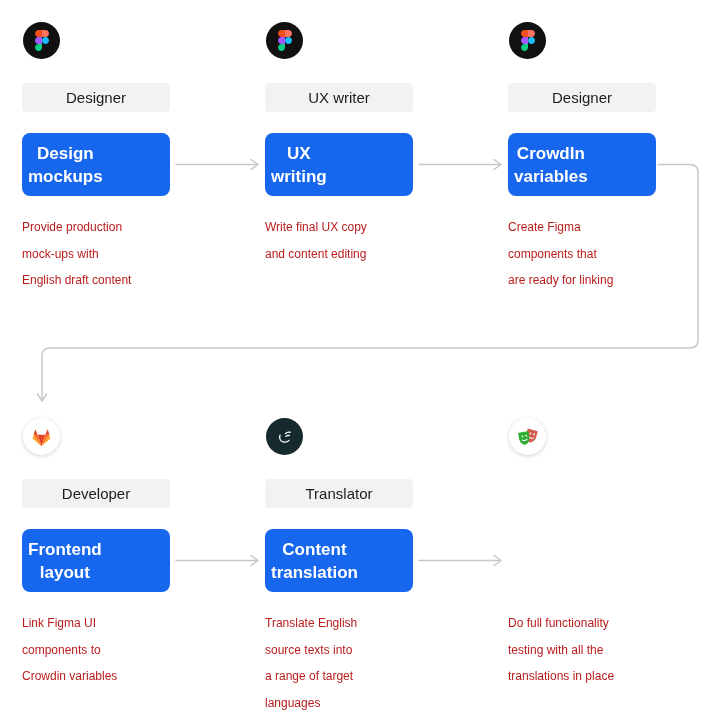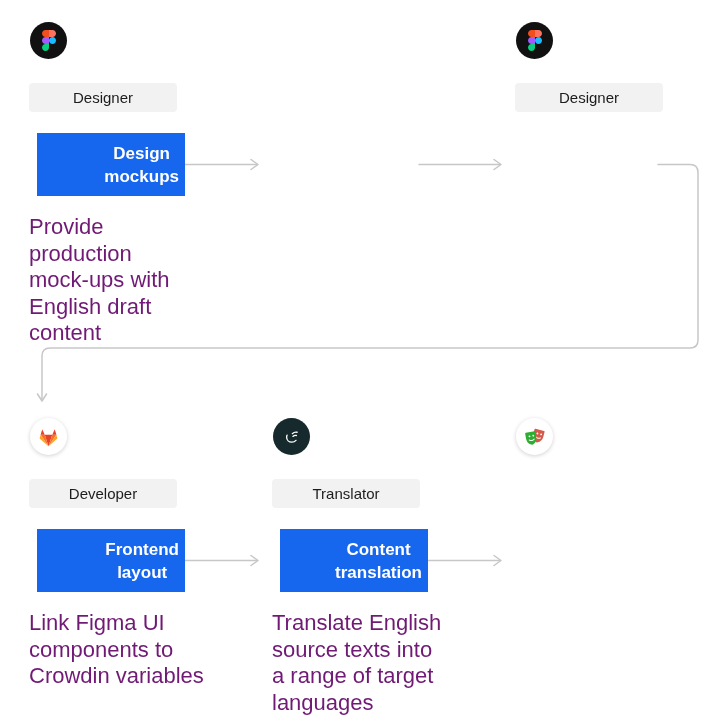--- a/index.html
+++ b/index.html
@@ -4,47 +4,47 @@
 <style>
   html,body{margin:0;padding:0;background:#ffffff;}
   #canvas{
     position:relative;
     width:720px;height:728px;
     background:#ffffff;
     font-family:"Liberation Sans", sans-serif;
     overflow:hidden;
   }
   #arrows{position:absolute;top:0;left:0;z-index:0;pointer-events:none;}
-  .card{position:absolute;width:180px;height:310px;z-index:1;margin-left:7px;}
+  .card{position:absolute;width:180px;height:310px;z-index:1;}
   .icon-wrap{
     position:absolute;top:0;left:1px;width:37px;height:37px;border-radius:50%;
     display:flex;align-items:center;justify-content:center;
   }
   .icon-dark{background:#111111;}
   .icon-crowdin{background:#16292c;}
   .icon-white{background:#ffffff;box-shadow:0 1px 4px rgba(0,0,0,.18);}
   .role-pill{
     position:absolute;top:61px;left:0;width:148px;height:29px;
     background:#f2f2f2;border-radius:4px;
     display:flex;align-items:center;justify-content:center;
     font-size:15px;color:#1c1c1c;
   }
   .step-btn{
-    position:absolute;top:111px;left:8px;width:148px;height:63px;
-    background:#1766ee;border:none;border-radius:0;cursor:pointer;
-    display:flex;align-items:center;justify-content:flex-end;
+    position:absolute;top:111px;left:0;width:148px;height:63px;
+    background:#1766ee;border:none;border-radius:8px;cursor:pointer;
+    display:flex;align-items:center;justify-content:flex-start;
     color:#ffffff;font-family:"Liberation Sans", sans-serif;
   }
   .step-btn span{
     white-space:pre-line;text-align:center;
     font-size:17px;font-weight:600;line-height:23px;
   }
   .desc{
     position:absolute;top:192px;left:0;width:175px;
-    font-size:22px;line-height:26.5px;color:#701a75;
+    font-size:12px;line-height:26.5px;color:#b91c1c;
     white-space:pre-line;
   }
 </style>
 </head>
 <body>
 
 <div id="canvas">
 
   <svg id="arrows" width="720" height="728" viewBox="0 0 720 728">
     <g stroke="#c7c7c7" stroke-width="1.5" fill="none" stroke-linecap="round" stroke-linejoin="round">
@@ -76,34 +76,61 @@
       </div>
     <button class="step-btn">
         <span>Design
 mockups</span>
       </button>
     <div class="desc">Provide production
 mock-ups with
 English draft content</div>
   </div>
 
+  <div class="card" style="left:265px;top:22px">
+    <div class="icon-wrap icon-dark">
+      <svg width="14" height="21" viewBox="0 0 38 57">
+        <path fill="#0ACF83" d="M9.5 57c5.25 0 9.5-4.25 9.5-9.5V38H9.5C4.25 38 0 42.25 0 47.5S4.25 57 9.5 57z"></path>
+        <path fill="#A259FF" d="M0 28.5C0 23.25 4.25 19 9.5 19H19v19H9.5C4.25 38 0 33.75 0 28.5z"></path>
+        <path fill="#F24E1E" d="M0 9.5C0 4.25 4.25 0 9.5 0H19v19H9.5C4.25 19 0 14.75 0 9.5z"></path>
+        <path fill="#FF7262" d="M19 0h9.5C33.75 0 38 4.25 38 9.5S33.75 19 28.5 19H19V0z"></path>
+        <path fill="#1ABCFE" d="M38 28.5c0 5.25-4.25 9.5-9.5 9.5S19 33.75 19 28.5s4.25-9.5 9.5-9.5 9.5 4.25 9.5 9.5z"></path>
+      </svg>
+    </div>
+    <div class="role-pill">
+        <span>UX writer</span>
+      </div>
+    <button class="step-btn">
+        <span>UX
+writing</span>
+      </button>
+    <div class="desc">Write final UX copy
+and content editing</div>
+  </div>
 
   <div class="card" style="left:508px;top:22px">
     <div class="icon-wrap icon-dark">
       <svg width="14" height="21" viewBox="0 0 38 57">
         <path fill="#0ACF83" d="M9.5 57c5.25 0 9.5-4.25 9.5-9.5V38H9.5C4.25 38 0 42.25 0 47.5S4.25 57 9.5 57z"></path>
         <path fill="#A259FF" d="M0 28.5C0 23.25 4.25 19 9.5 19H19v19H9.5C4.25 38 0 33.75 0 28.5z"></path>
         <path fill="#F24E1E" d="M0 9.5C0 4.25 4.25 0 9.5 0H19v19H9.5C4.25 19 0 14.75 0 9.5z"></path>
         <path fill="#FF7262" d="M19 0h9.5C33.75 0 38 4.25 38 9.5S33.75 19 28.5 19H19V0z"></path>
         <path fill="#1ABCFE" d="M38 28.5c0 5.25-4.25 9.5-9.5 9.5S19 33.75 19 28.5s4.25-9.5 9.5-9.5 9.5 4.25 9.5 9.5z"></path>
       </svg>
     </div>
     <div class="role-pill">
         <span>Designer</span>
       </div>
+    <button class="step-btn">
+        <span>CrowdIn
+variables</span>
+      </button>
+    <div class="desc">Create Figma
+components that
+are ready for linking</div>
   </div>
 
   <div class="card" style="left:265px;top:418px">
     <div class="icon-wrap icon-crowdin">
       <svg width="22" height="22" viewBox="0 0 36 36">
         <g stroke="#ffffff" stroke-width="2.2" fill="none" stroke-linecap="round">
           <path d="M24.5 23.5c-1.6 1.9-4.1 3-6.7 3-4.9 0-8.6-3.4-8.6-8.1 0-1.2.25-2.3.7-3.3"></path>
           <path d="M18.5 12.5c2-1.9 5-2.9 7.9-2.3"></path>
           <path d="M19.5 17c1.4-1.3 3.6-1.9 5.6-1.5"></path>
         </g>
@@ -156,15 +183,18 @@
           <path d="M24 21c2.5 2 6.5 2 9 0" stroke="#ffffff" stroke-width="1.8" fill="none" stroke-linecap="round"></path>
         </g>
         <g transform="rotate(-10 14 22)">
           <path fill="#2EAD33" d="M7 11 h16 a1.5 1.5 0 0 1 1.5 1.5 V21 c0 8-4 12.5-9.5 13.8 C9.5 33.5 5.5 29 5.5 21 v-8.5 A1.5 1.5 0 0 1 7 11 Z"></path>
           <circle cx="12.5" cy="18.5" r="1.7" fill="#ffffff"></circle>
           <circle cx="19.5" cy="18.5" r="1.7" fill="#ffffff"></circle>
           <path d="M11 25c2.5 2 6.5 2 9 0" stroke="#ffffff" stroke-width="1.8" fill="none" stroke-linecap="round"></path>
         </g>
       </svg>
     </div>
+    <div class="desc">Do full functionality
+testing with all the
+translations in place</div>
   </div>
 
 </div>
 
 </body></html>

